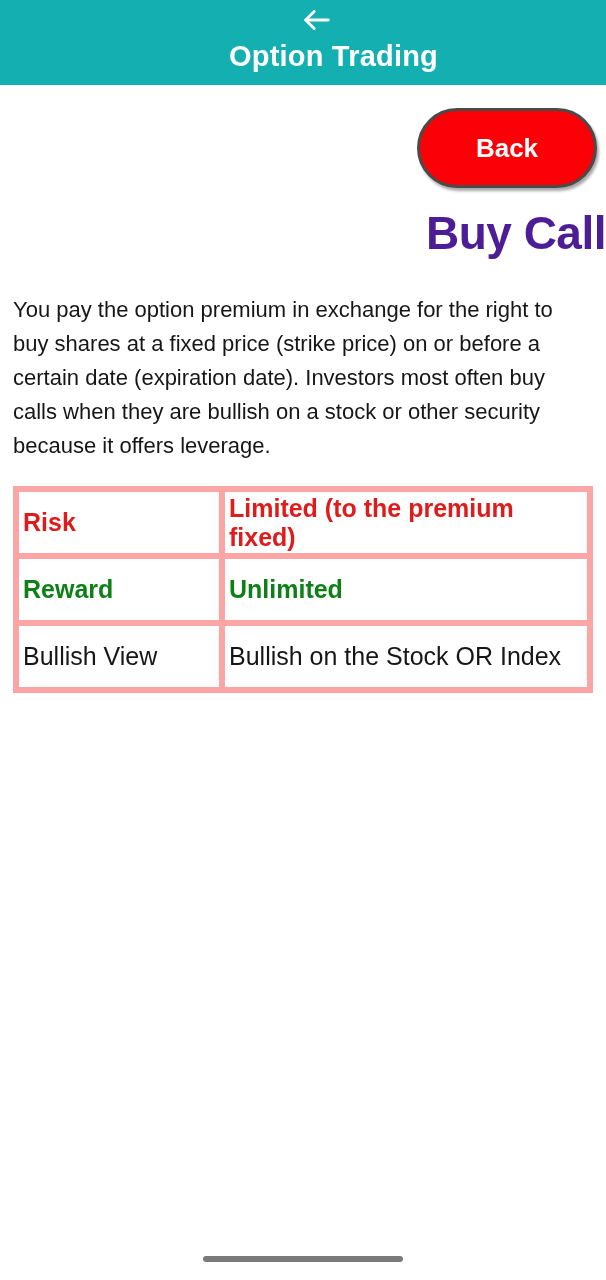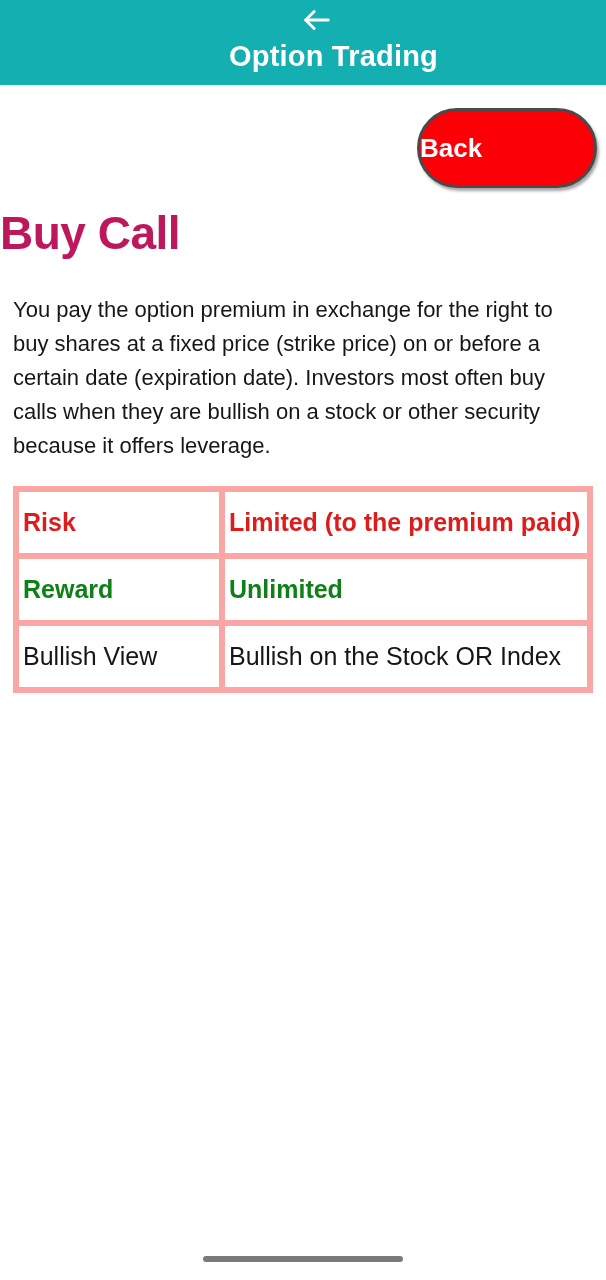--- a/index.html
+++ b/index.html
@@ -61,32 +61,33 @@
   .back-btn {
     background: #FB0007;
     color: #ffffff;
     font-size: 26px;
     font-weight: bold;
     border: 3px solid #4a4a4a;
     border-radius: 40px;
     width: 180px;
     height: 80px;
     line-height: 74px;
+    text-align: center;
     box-sizing: border-box;
     box-shadow: 2px 3px 3px rgba(0,0,0,0.35);
     cursor: pointer;
     user-select: none;
   }
 
   
   .page-title {
-    text-align: left;
+    text-align: right;
     font-size: 46px;
     font-weight: bold;
-    color: #be185d;
+    color: #4c1d95;
     margin: 18px 0 0 0;
     letter-spacing: -0.5px;
   }
 
   
   .description {
     margin: 33px 19px 0 13px;
     font-size: 22px;
     line-height: 34px;
     color: #161616;
@@ -150,21 +151,21 @@
   </div>
 
   <div class="page-title">Buy Call</div>
 
   <div class="description">You pay the option premium in exchange for the right to buy shares at a fixed price (strike price) on or before a certain date (expiration date). Investors most often buy calls when they are bullish on a stock or other security because it offers leverage.</div>
 
   <table class="info-table">
     <tbody>
       <tr class="row-risk">
         <td class="label-col">Risk</td>
-        <td>Limited (to the premium paid)</td>
+        <td>Limited (to the premium fixed)</td>
       </tr>
       <tr class="row-reward">
         <td class="label-col">Reward</td>
         <td>Unlimited</td>
       </tr>
       <tr>
         <td class="label-col">Bullish View</td>
         <td>Bullish on the Stock OR Index</td>
       </tr>
     </tbody>

